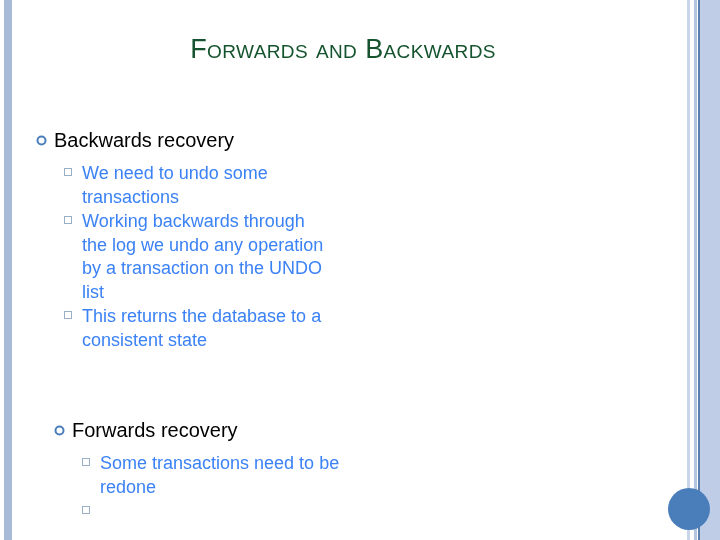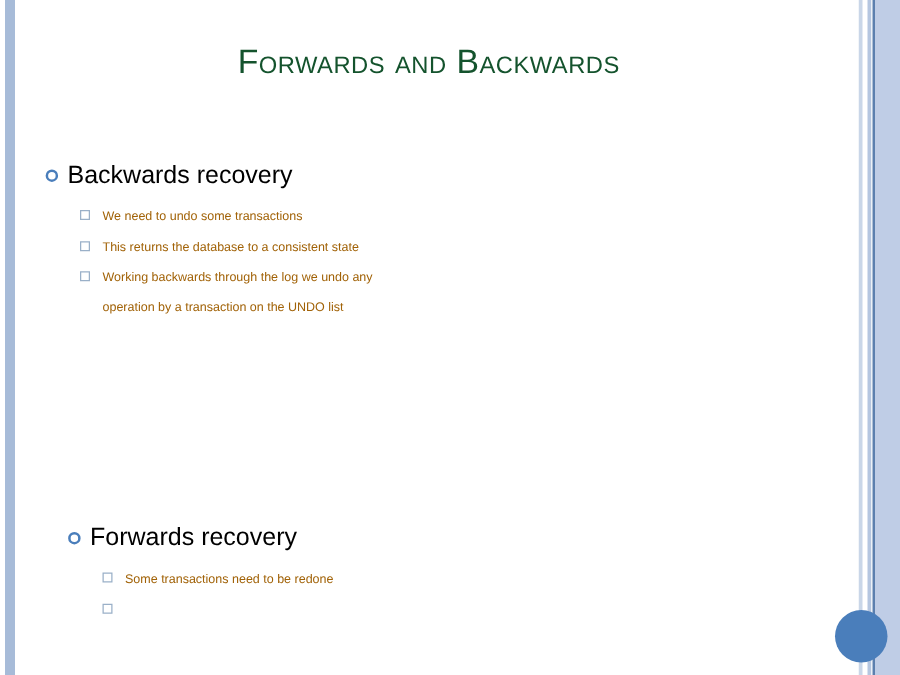--- a/index.html
+++ b/index.html
@@ -127,23 +127,23 @@
   }
   .l2-bullet .sq {
     display: block;
     width: 8px;
     height: 8px;
     border: 1px solid #9ab0c8;
     background: transparent;
     box-sizing: border-box;
   }
   .l2-text {
-    font-size: 10px;
+    font-size: 18px;
     line-height: 23.5px;
-    color: #a16207;
+    color: #3b82f6;
   }
 </style>
 </head>
 <body>
 
 <div class="slide">
 
   <div class="edge-left"></div>
 
   <div class="edge-right stripe-r1"></div>
@@ -170,27 +170,27 @@
         <li class="l2">
           <span class="l2-bullet">
               <span class="sq"></span>
             </span>
           <span class="l2-text">We need to undo some transactions</span>
         </li>
         <li class="l2">
           <span class="l2-bullet">
               <span class="sq"></span>
             </span>
+          <span class="l2-text">Working backwards through the log we undo any operation by a transaction on the UNDO list</span>
+        </li>
+        <li class="l2">
+          <span class="l2-bullet">
+              <span class="sq"></span>
+            </span>
           <span class="l2-text">This returns the database to a consistent state</span>
-        </li>
-        <li class="l2">
-          <span class="l2-bullet">
-              <span class="sq"></span>
-            </span>
-          <span class="l2-text">Working backwards through the log we undo any operation by a transaction on the UNDO list</span>
         </li>
       </ul>
     </div>
 
     <div class="column col-right">
       <div class="l1">
         <span class="l1-bullet">
           <svg width="11" height="11" viewBox="0 0 11 11" aria-hidden="true">
             <circle cx="5.5" cy="5.5" r="4" fill="none" stroke="#4a7ebb" stroke-width="2"></circle>
           </svg>

